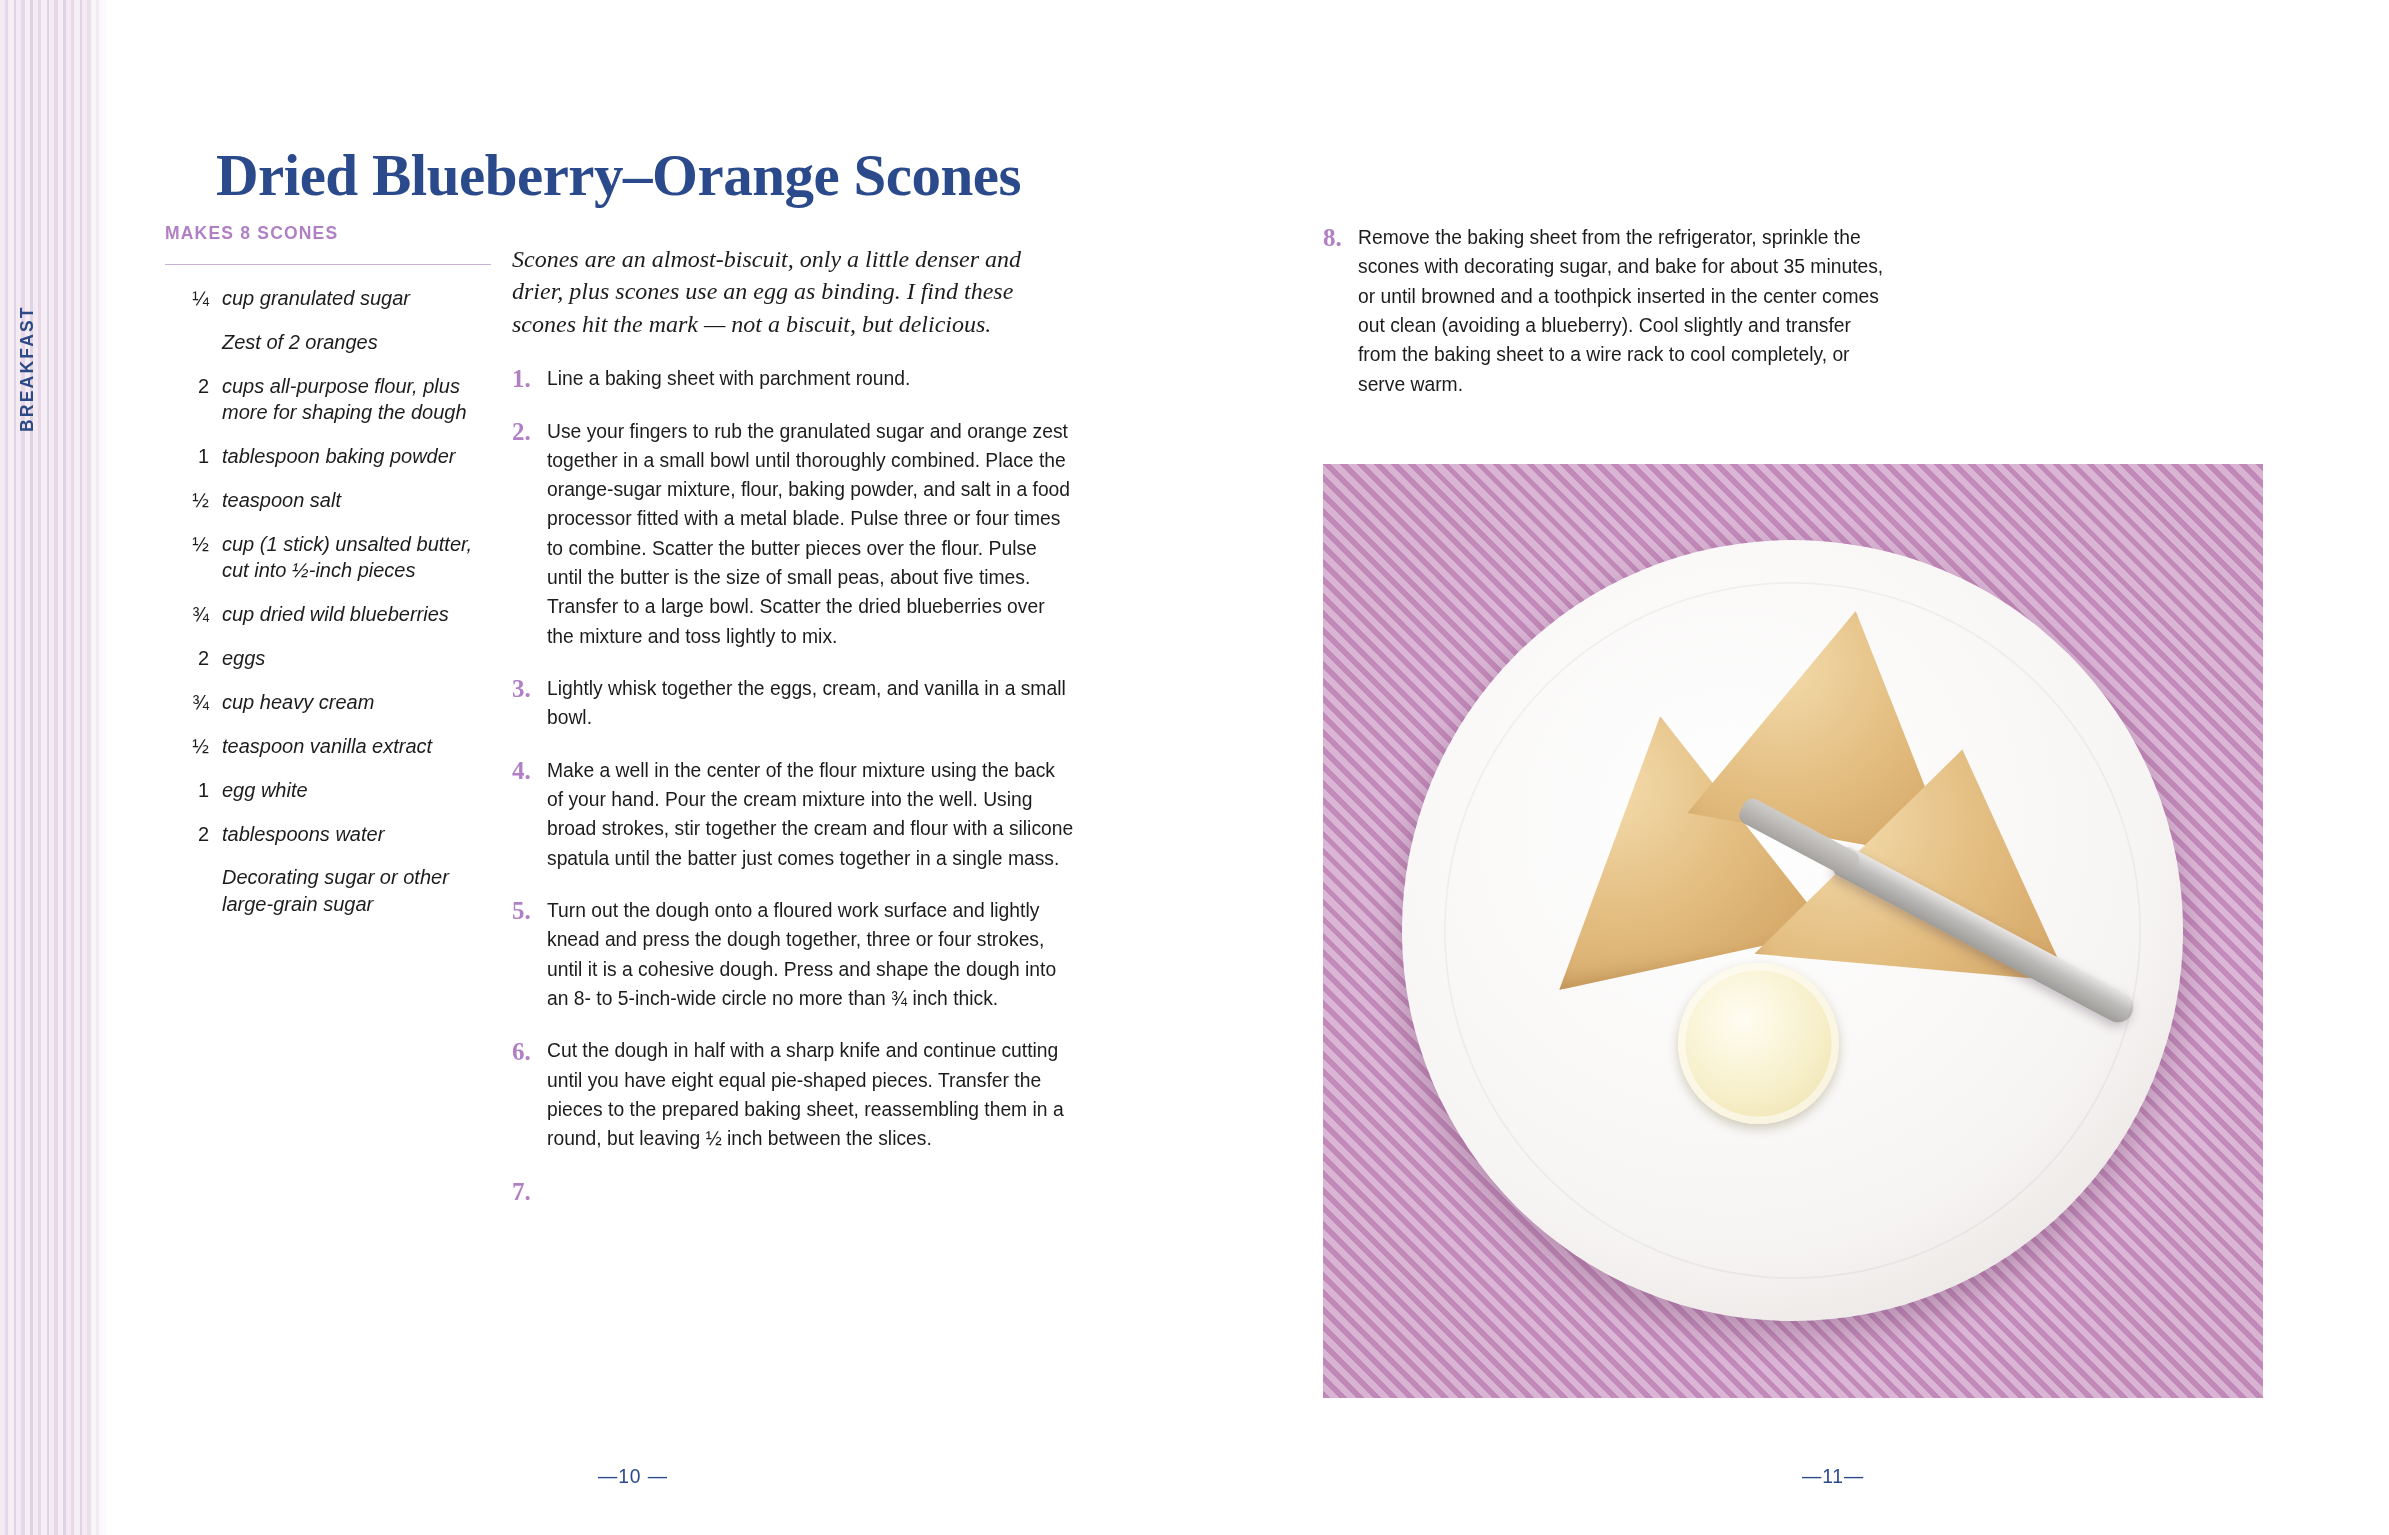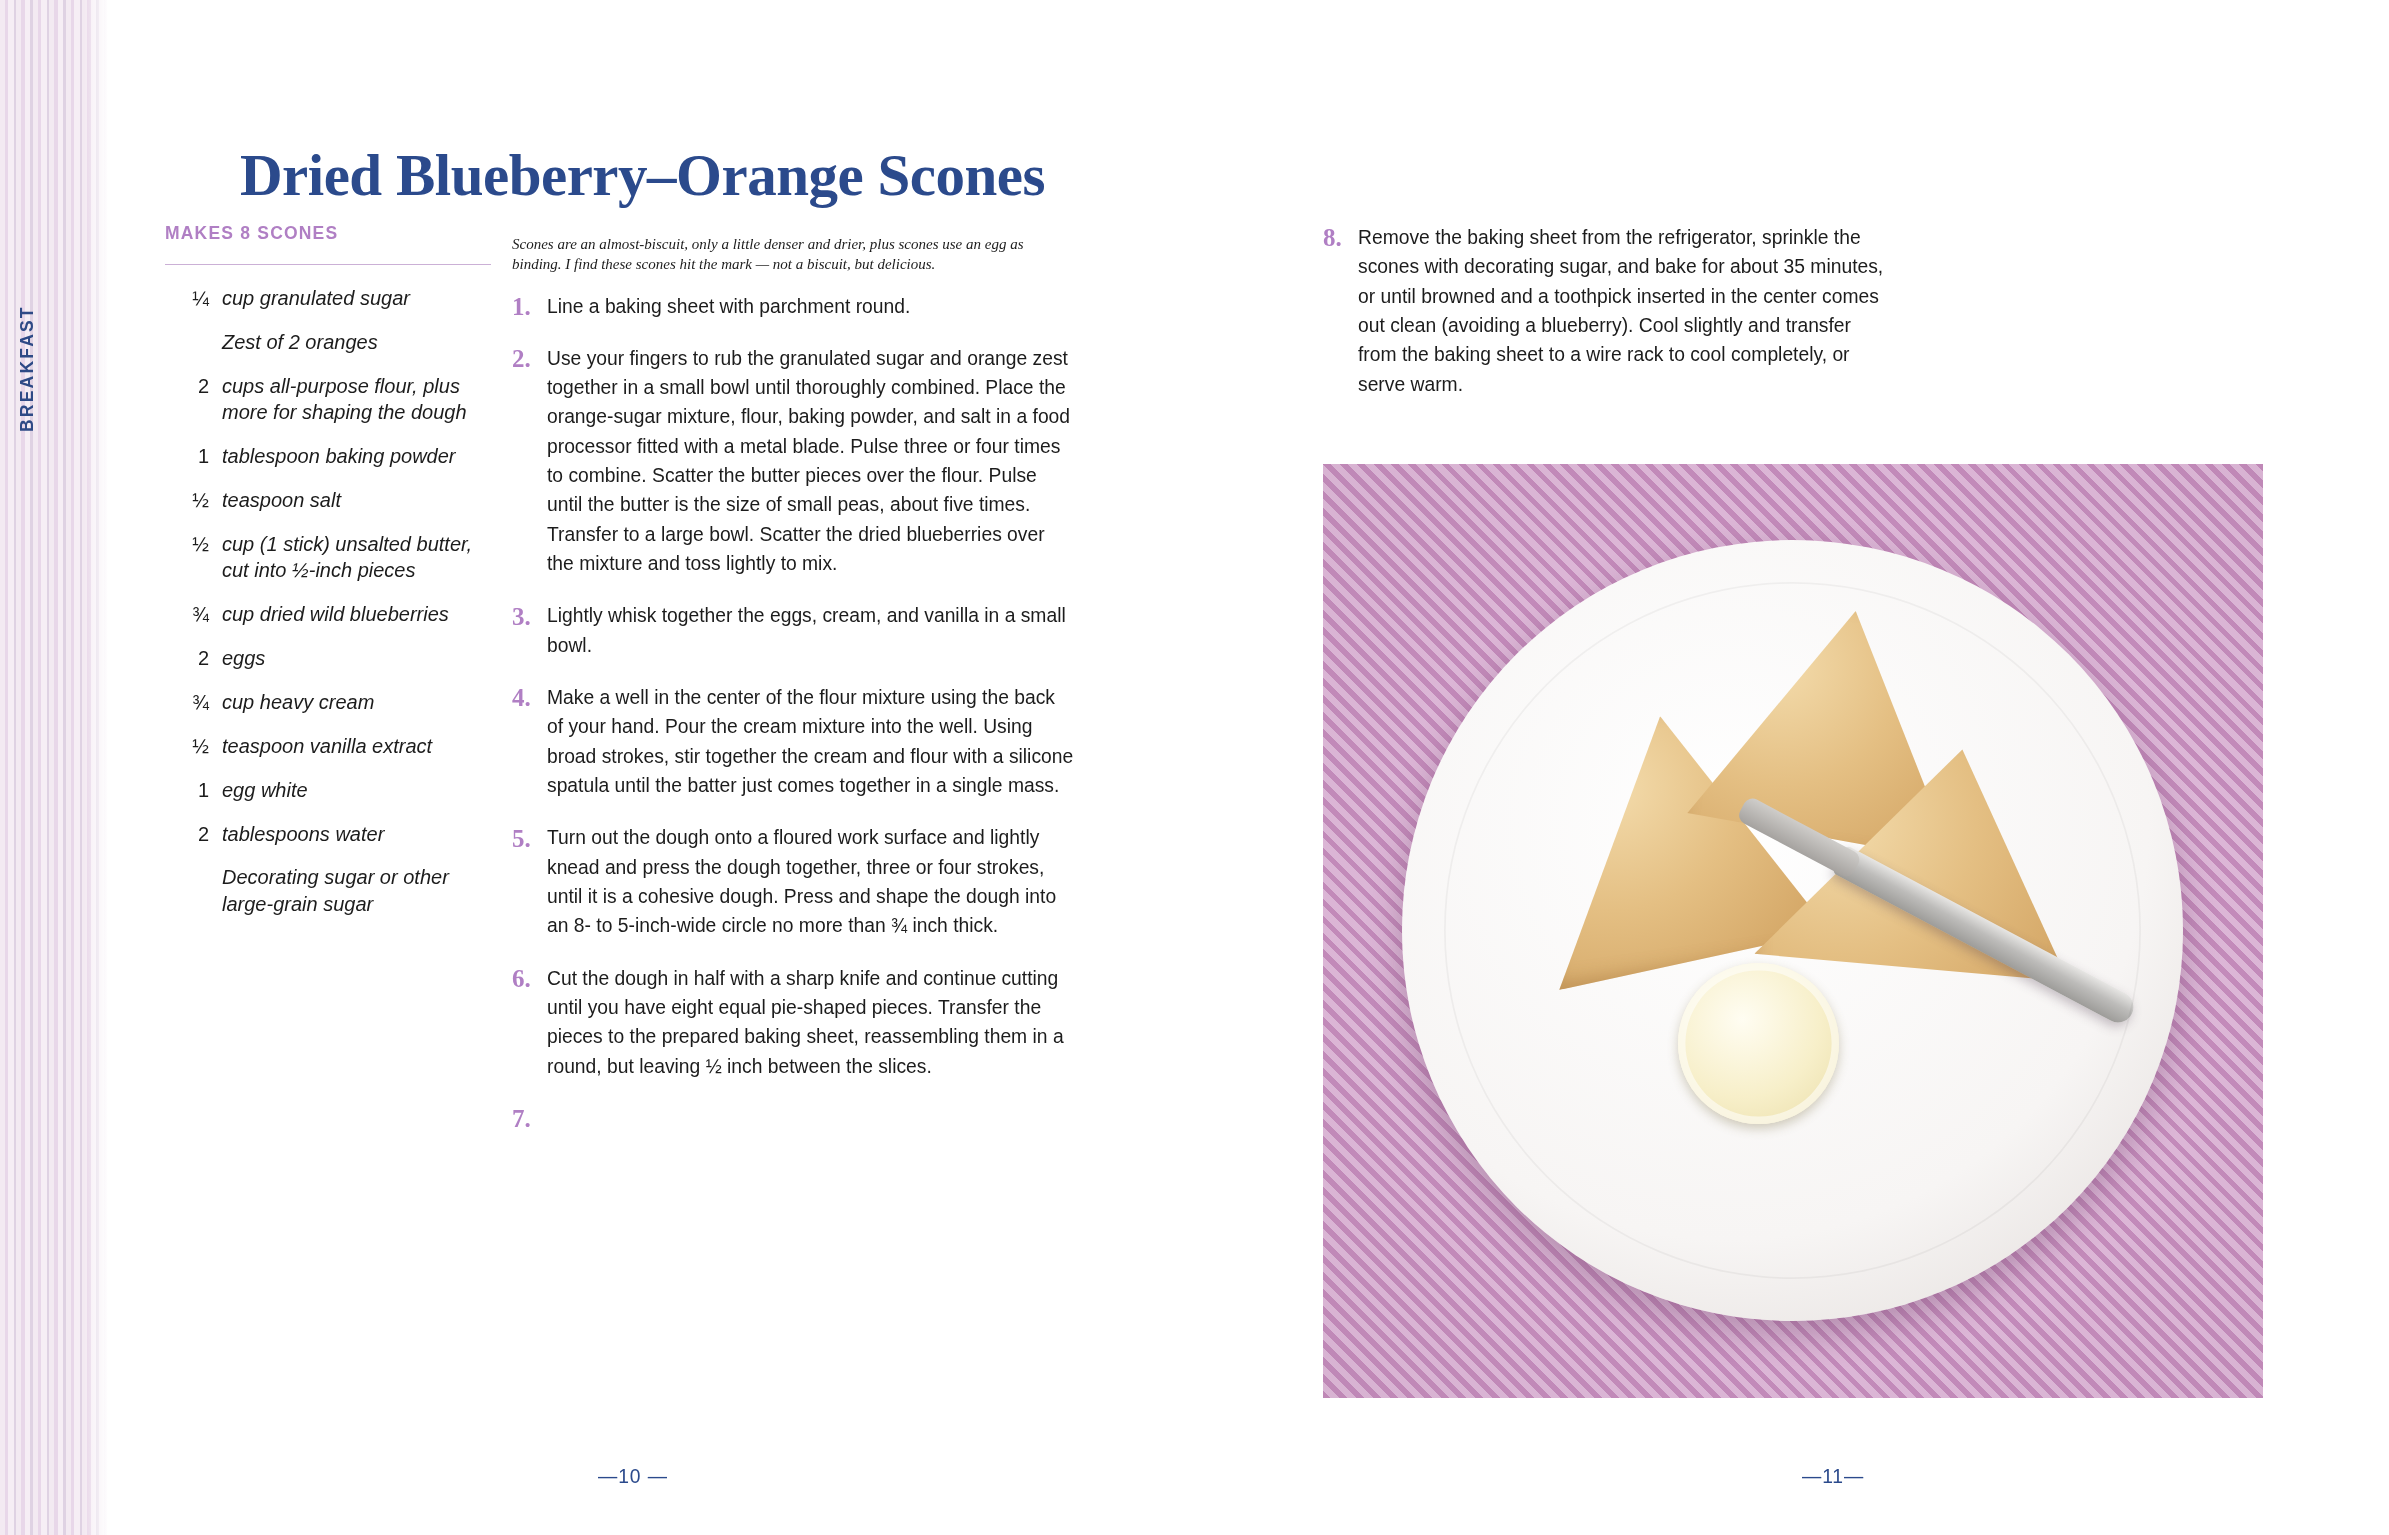--- a/index.html
+++ b/index.html
@@ -51,21 +51,21 @@
   
   .spread {
     position: absolute;
     left: 0; top: 0;
     width: 2389px; height: 1536px;
   }
 
   
   .recipe-title {
     position: absolute;
-    left: 240px;
+    left: 216px;
     top: 101px;
     font-family: "Liberation Serif", serif;
     font-size: 59px;
     font-weight: bold;
     color: #2b4a8c;
     letter-spacing: -0.5px;
   }
 
   
   .ingredients {
@@ -105,24 +105,24 @@
   
   .method {
     position: absolute;
     left: 512px;
     top: 219px;
     width: 563px;
   }
   .headnote {
     font-family: "Liberation Serif", serif;
     font-style: italic;
-    font-size: 15px;
+    font-size: 24px;
     line-height: 1.35;
     color: #1c1c1c;
-    margin-bottom: 17px;
+    margin-bottom: 24px;
   }
   .step {
     position: relative;
     font-size: 19.3px;
     line-height: 1.52;
     color: #1c1c1c;
     margin-bottom: 23px;
     padding-left: 35px;
   }
   .step-num {

